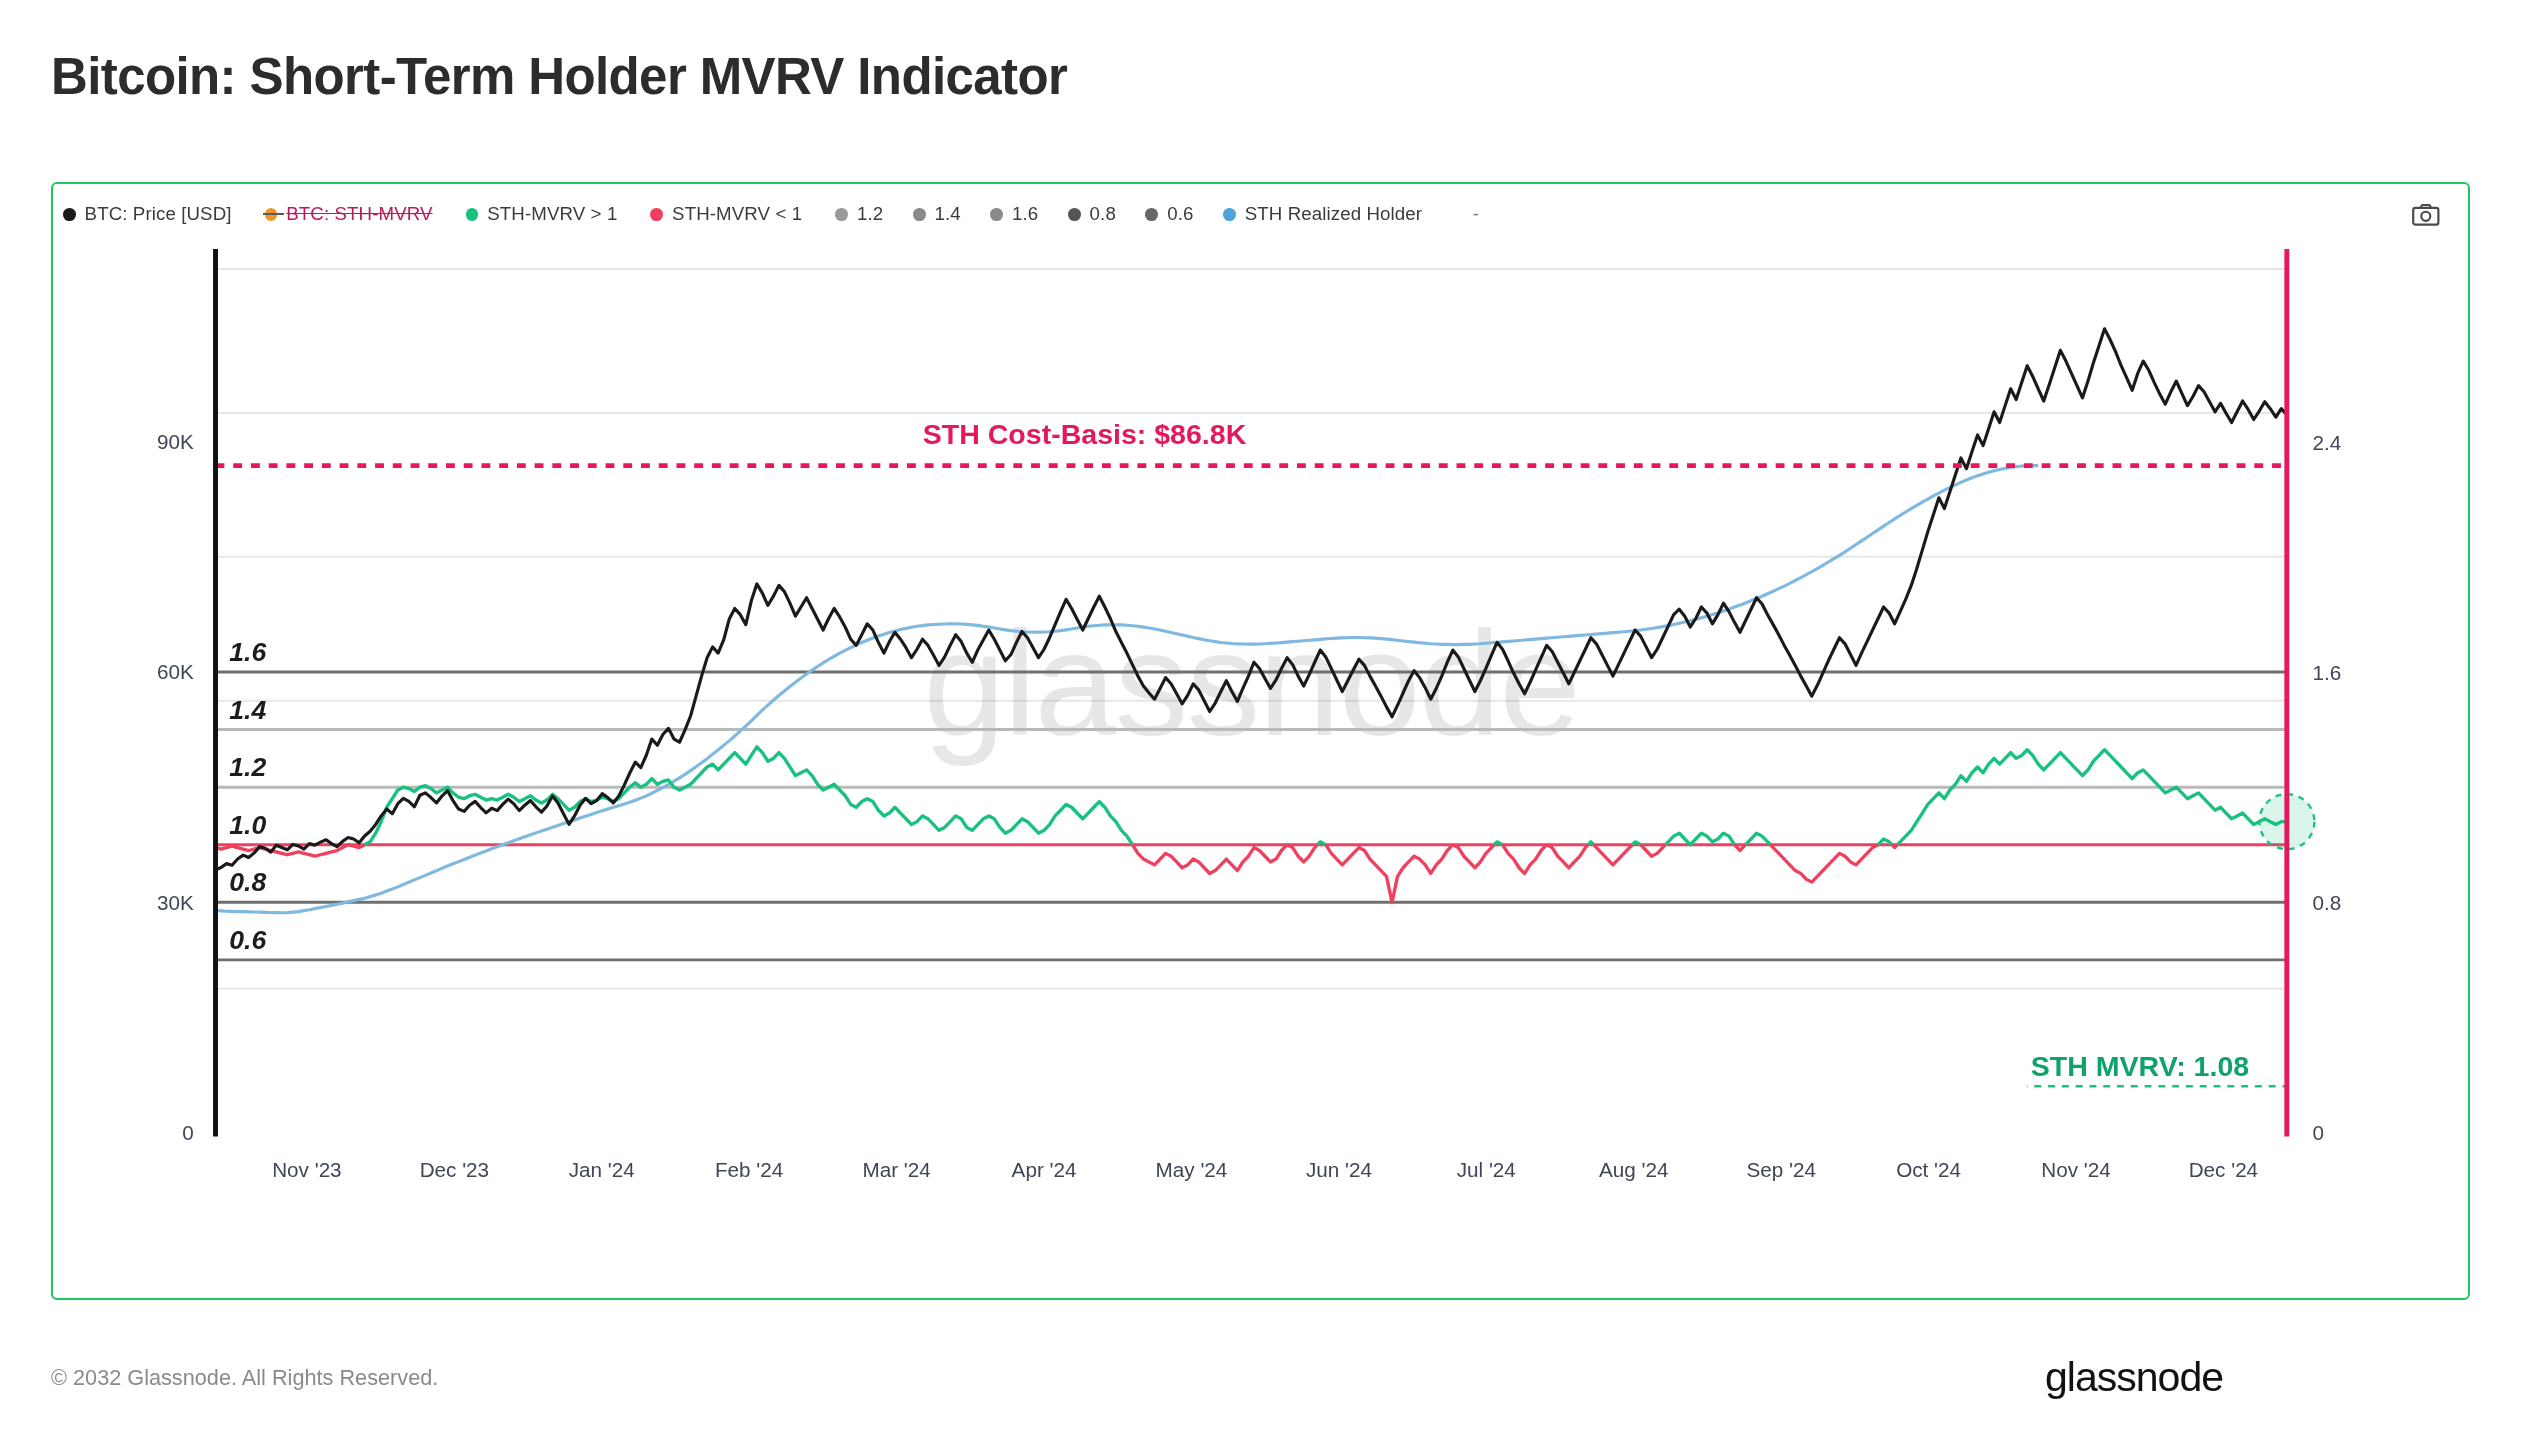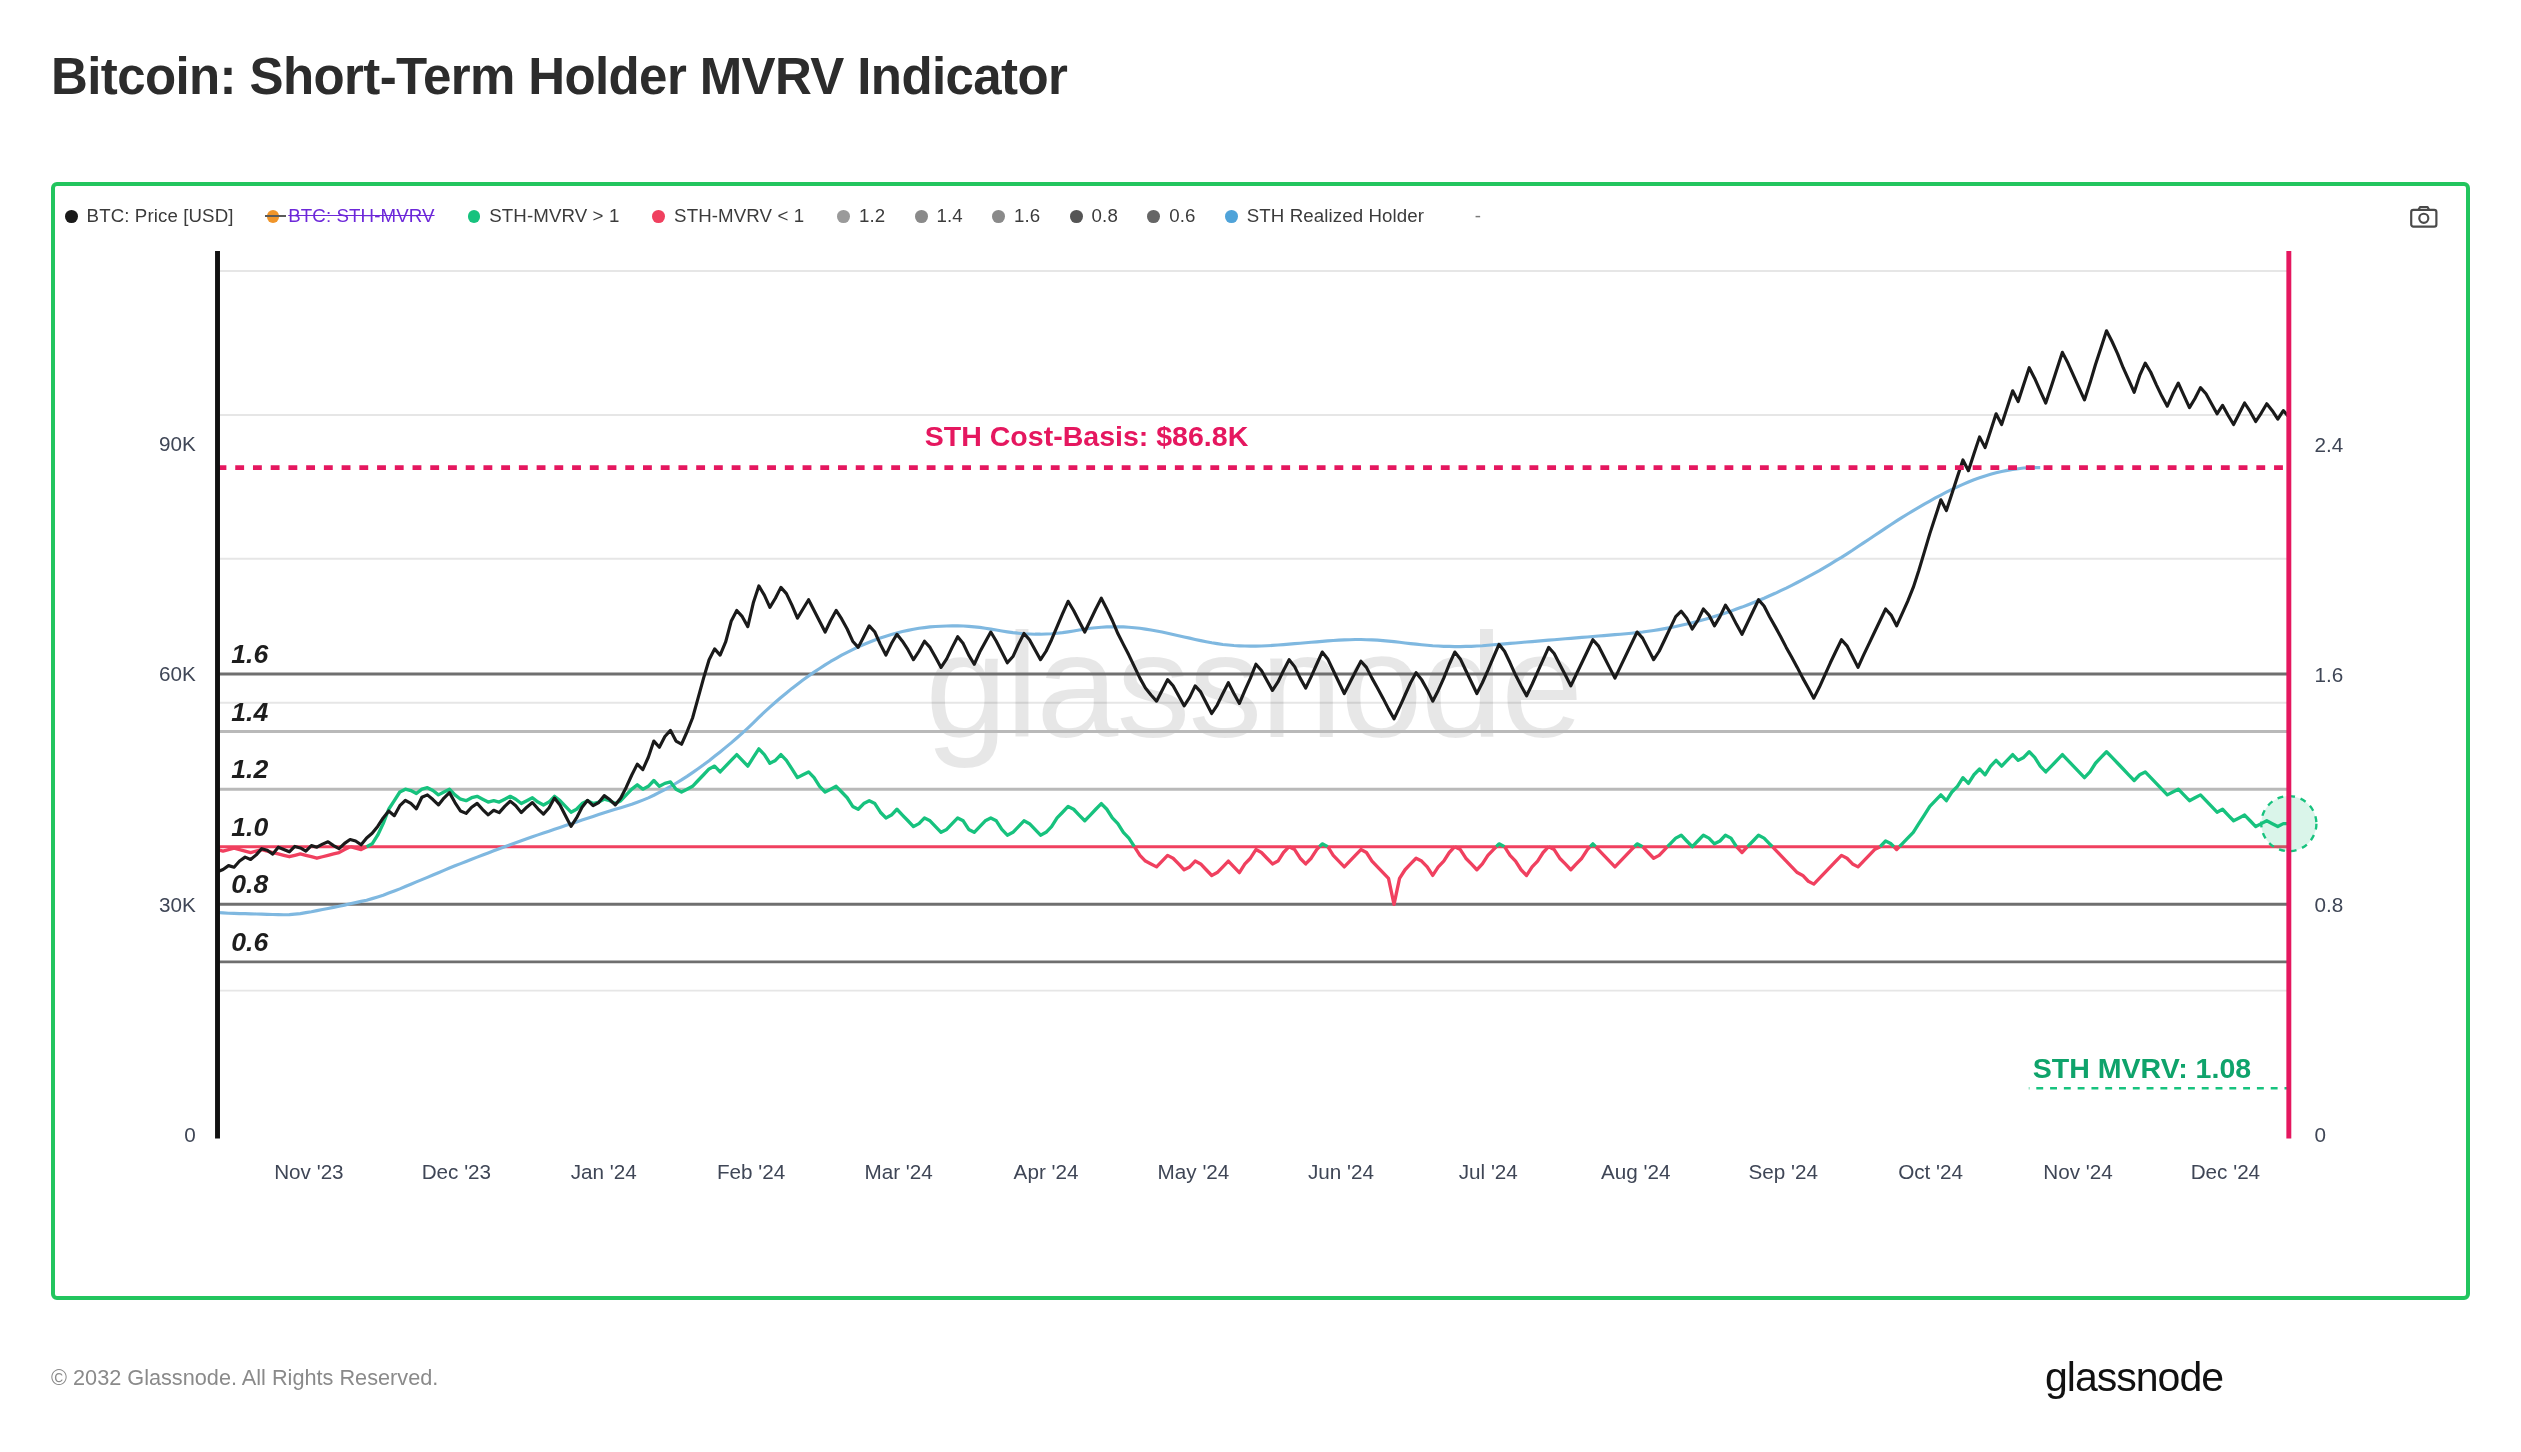--- a/index.html
+++ b/index.html
@@ -13,37 +13,37 @@
 
   .page-title {
     position: absolute; left: 51px; top: 47px;
     font-size: 51px; font-weight: 700; letter-spacing: -0.6px;
     color: #2c2c2c; white-space: nowrap;
   }
 
   .chart-card {
     position: absolute; left: 51px; top: 182px;
     width: 2419px; height: 1118px;
-    border: 4px solid #22c55e; border-radius: 5.9px;
+    border: 2px solid #22c55e; border-radius: 5.9px;
     background: #fff;
   }
 
   
   .legend {
     position: absolute; left: 9.9px; top: 13.8px; right: 118px;
     display: flex; align-items: center; gap: 0px;
     height: 33px; white-space: nowrap;
   }
   .legend-item {
     display: inline-flex; align-items: center; gap: 8.9px;
     margin-right: 33px; cursor: pointer; position: relative;
   }
   .legend-dot { width: 12.8px; height: 12.8px; border-radius: 50%; display: inline-block; flex: 0 0 auto; }
   .legend-label { font-size: 18.7px; color: #3b3b3b; letter-spacing: 0.1px; }
-  .legend-item.disabled .legend-label { text-decoration: line-through; color: #6d28d9; }
+  .legend-item.disabled .legend-label { text-decoration: line-through; color: #be185d; }
   .legend-item.disabled .legend-dot::after {
     content:''; position:absolute; left:-2px; top:50%; width:21.7px; height:2px;
     background:#5a5a5a; transform: translateY(-1px);
   }
   .legend-item.compact { margin-right: 29.6px; }
   .legend-dash { font-size: 18.7px; color: #7a7a7a; margin-left: 17.7px; }
 
   .camera-btn {
     position: absolute; right: 25.6px; top: 13.8px;
     width: 33px; height: 33px; display: flex; align-items: center; justify-content: center;

